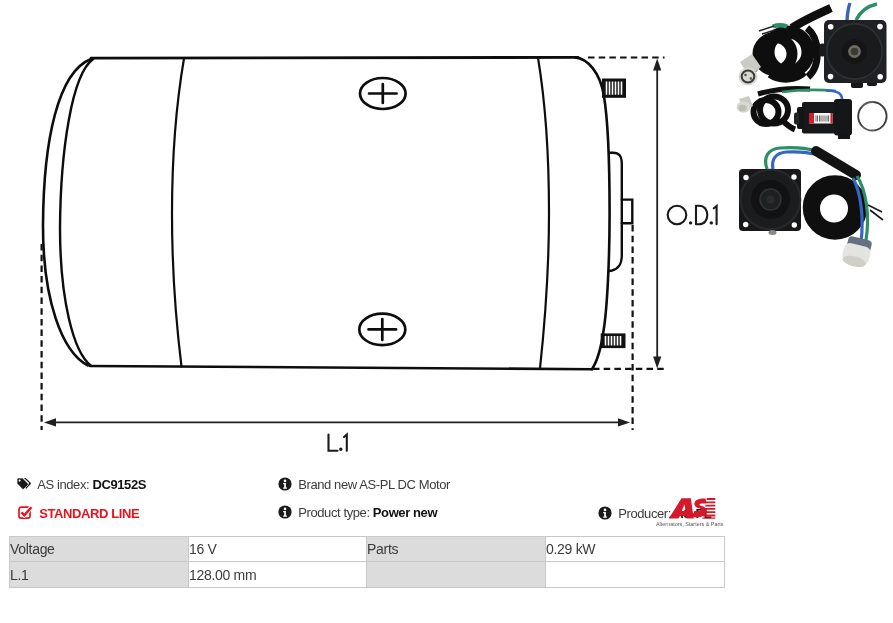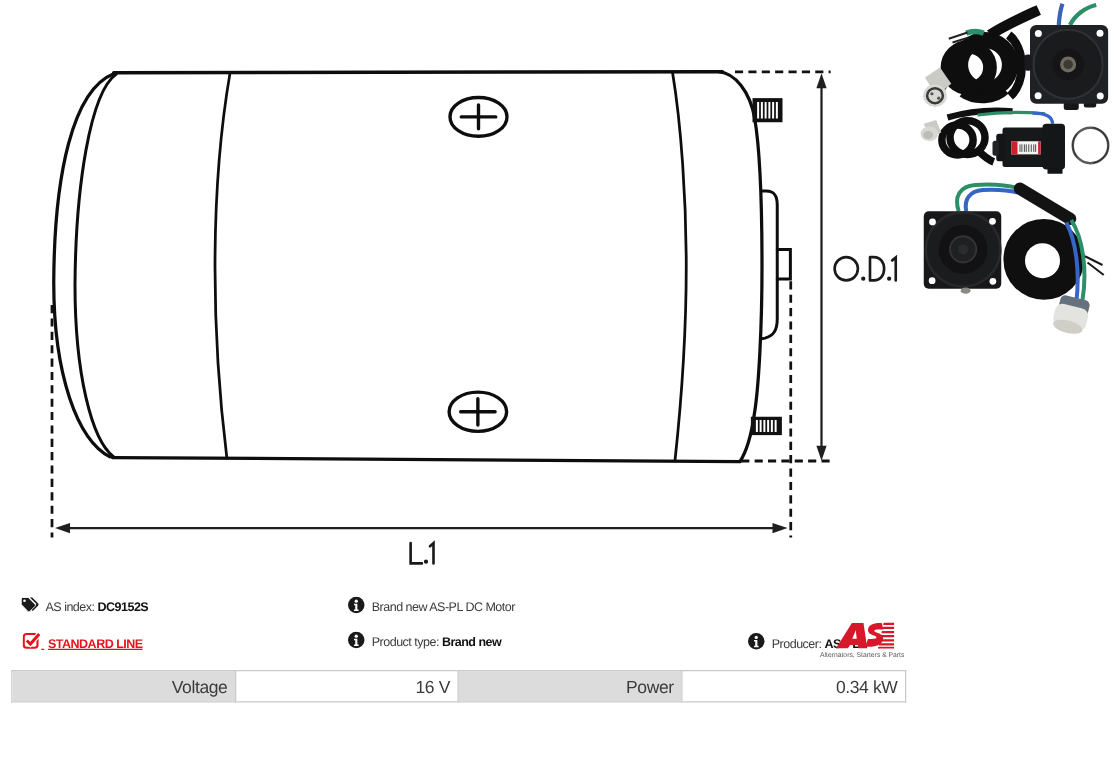--- a/index.html
+++ b/index.html
@@ -1,22 +1,22 @@
 <!DOCTYPE html>
 <html><head>
 <meta charset="utf-8">
 <style>
 html,body{margin:0;padding:0;width:893px;height:623px;background:#fff;overflow:hidden;
 font-family:"Liberation Sans",sans-serif;}
 .abs{position:absolute;}
-.inforow{position:absolute;font-size:10px;letter-spacing:-0.4px;color:#3c3c3c;white-space:nowrap;}
+.inforow{position:absolute;font-size:13px;letter-spacing:-0.4px;color:#3c3c3c;white-space:nowrap;}
 .inforow b{color:#111;}
 #spectable{position:absolute;left:9px;top:536px;border-collapse:collapse;table-layout:fixed;
 font-size:14px;letter-spacing:-0.3px;color:#3b3b3b;}
-#spectable td{border:1px solid #c9c9c9;height:24.4px;text-align:right;padding:0 6px 0 0;overflow:hidden;}
+#spectable td{border:1px solid #c9c9c9;height:24.4px;text-align:left;padding:0 6px 0 0;overflow:hidden;}
 #spectable td.lab{background:#dcdcdc;}
 </style>
 </head>
 <body>
 
 <svg class="abs" style="left:0;top:0" width="740" height="460" viewBox="0 0 740 460">
   <g fill="none" stroke="#0d0d0d" stroke-linecap="round">
 
     <path d="M 91,58.2 L 578,57.4" stroke-width="2.8"></path>
 
@@ -227,36 +227,36 @@
 
 <div class="inforow" style="left:598px;top:477px;margin-top:29px;">
   <svg width="14" height="14" viewBox="0 0 14 14" style="vertical-align:-2px">
     <circle cx="7" cy="7" r="6.6" fill="#1a1a1a"></circle>
     <circle cx="7" cy="3.9" r="1.3" fill="#fff"></circle>
     <path d="M 5.2,6 L 7.9,6 L 7.9,10.5 L 8.9,10.5 L 8.9,11.7 L 5.2,11.7 L 5.2,10.5 L 6.2,10.5 L 6.2,7.2 L 5.2,7.2 Z" fill="#fff"></path>
   </svg>
   <span style="margin-left:3px">Producer: <b>AS-PL</b></span>
 </div>
 
-<div class="inforow" style="left:18px;top:505px;color:#e8121c;font-weight:bold;text-decoration:underline;">
+<div class="inforow" style="left:18px;top:505px;color:#e8121c;font-weight:bold;">
   <svg width="15" height="15" viewBox="0 0 15 15" style="vertical-align:-2px">
     <rect x="1" y="2.2" width="11" height="11" rx="2.2" fill="none" stroke="#e8121c" stroke-width="1.7"></rect>
     <path d="M 3.4,7.4 L 6.3,10.2 L 13.4,2.2" fill="none" stroke="#fff" stroke-width="4.2"></path>
     <path d="M 3.4,7.4 L 6.3,10.2 L 13.4,2.2" fill="none" stroke="#e8121c" stroke-width="2.4"></path>
   </svg>
   <span style="margin-left:3px">STANDARD LINE</span>
 </div>
 
 <div class="inforow" style="left:278px;top:505px;">
   <svg width="14" height="14" viewBox="0 0 14 14" style="vertical-align:-2px">
     <circle cx="7" cy="7" r="6.6" fill="#1a1a1a"></circle>
     <circle cx="7" cy="3.9" r="1.3" fill="#fff"></circle>
     <path d="M 5.2,6 L 7.9,6 L 7.9,10.5 L 8.9,10.5 L 8.9,11.7 L 5.2,11.7 L 5.2,10.5 L 6.2,10.5 L 6.2,7.2 L 5.2,7.2 Z" fill="#fff"></path>
   </svg>
-  <span style="margin-left:3px">Product type: <b>Brand new</b></span>
+  <span style="margin-left:3px">Product type: <b>Power new</b></span>
 </div>
 
 <svg class="abs" style="left:653px;top:492px" width="75" height="36" viewBox="0 0 75 36">
   <g fill="#d6182b">
     <path d="M 28.5,6.3 L 37.8,6.3 L 40.8,26.6 L 33.6,26.6 L 33.3,23.9 L 27.1,23.9 L 25.3,26.6 L 15.8,26.6 Z M 31.6,12.2 L 28.8,19 L 32.4,19 Z"></path>
     <path d="M 52.5,6.5 C 48,6.2 42.5,7 41.5,11 C 40.7,14.2 43.5,15.6 46,16.3 C 47.8,16.8 48.3,17.3 48.1,18 C 47.8,19.2 46,19.2 41.3,19.1 L 39.3,25.3 C 45.3,25.6 51.8,25 53.3,20.2 C 54.4,16.6 51.8,15 48.8,14.1 C 47.2,13.6 46.3,13.2 46.5,12.4 C 46.8,11.4 49.3,11.5 53.6,11.6 Z"></path>
     <path d="M 53.9,6.1 L 62.3,6.1 L 62.3,7.9 L 53.5,7.9 Z M 53.2,9.4 L 62.3,9.4 L 62.3,11.2 L 52.8,11.2 Z M 52.5,12.7 L 62.3,12.7 L 62.3,14.5 L 52.1,14.5 Z M 51.8,16 L 62.3,16 L 62.3,17.8 L 51.4,17.8 Z M 51.1,19.3 L 62.3,19.3 L 62.3,21.1 L 50.7,21.1 Z M 50.4,22.6 L 62.3,22.6 L 62.3,24.4 L 50,24.4 Z M 49.7,25.4 L 62.3,25.4 L 62.3,26.7 L 49.3,26.7 Z"></path>
   </g>
   <text x="3" y="33.5" font-size="5.5" textLength="67.5" lengthAdjust="spacingAndGlyphs" fill="#555" font-family="Liberation Sans,sans-serif">Alternators, Starters &amp; Parts</text>
 </svg>
@@ -265,17 +265,23 @@
   <colgroup>
       <col style="width:179px">
       <col style="width:178px">
       <col style="width:179px">
       <col style="width:179px">
     </colgroup>
   <tbody>
       <tr>
         <td class="lab">Voltage</td>
         <td>16 V</td>
-        <td class="lab">Power</td>
-        <td>0.34 kW</td>
+        <td class="lab">Parts</td>
+        <td>0.29 kW</td>
+      </tr>
+  <tr>
+        <td class="lab">L.1</td>
+        <td>128.00 mm</td>
+        <td class="lab"></td>
+        <td></td>
       </tr>
 </tbody>
   </table>
 
 </body></html>

